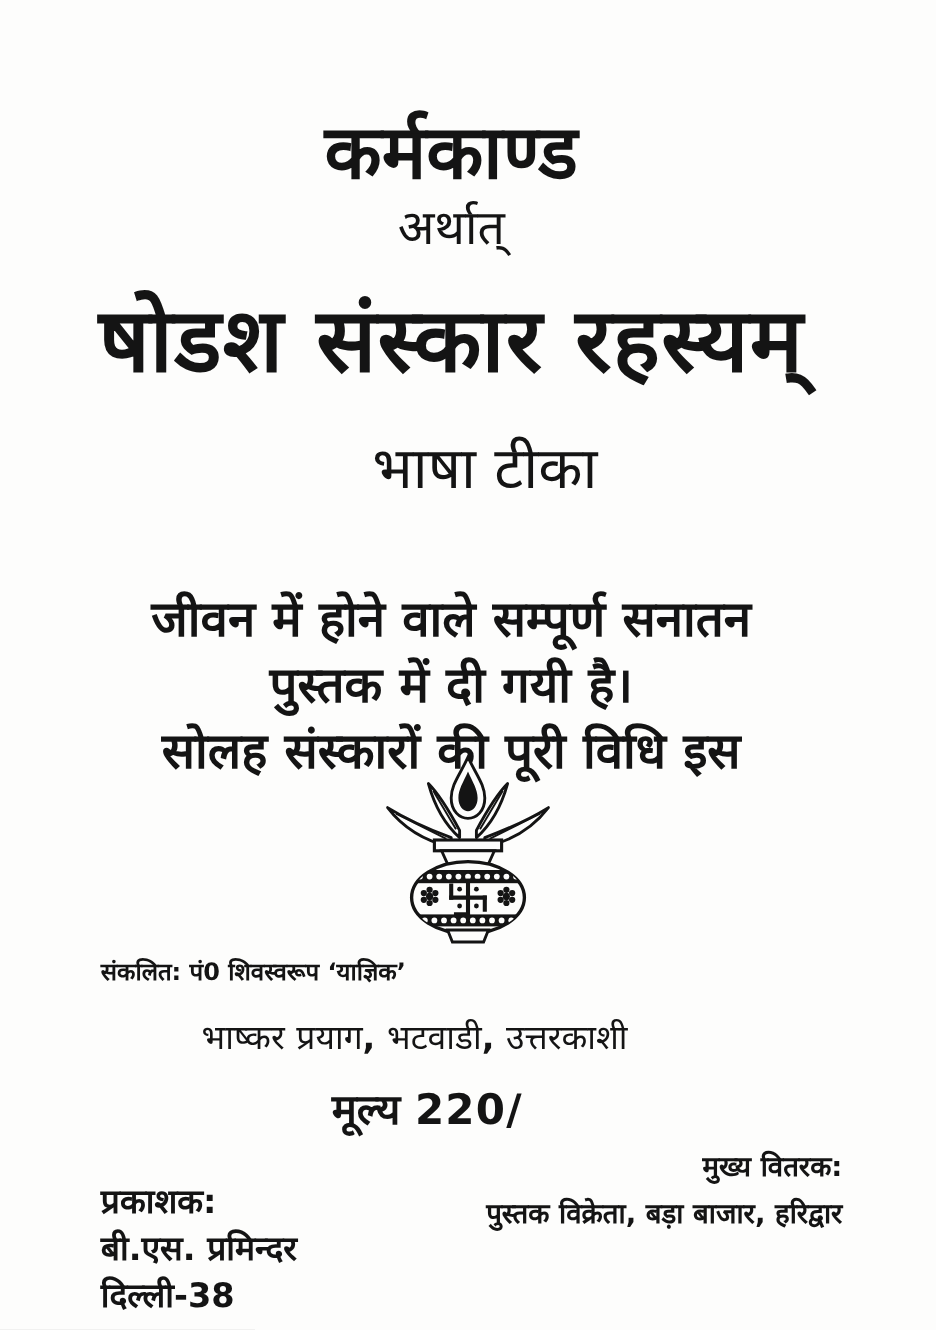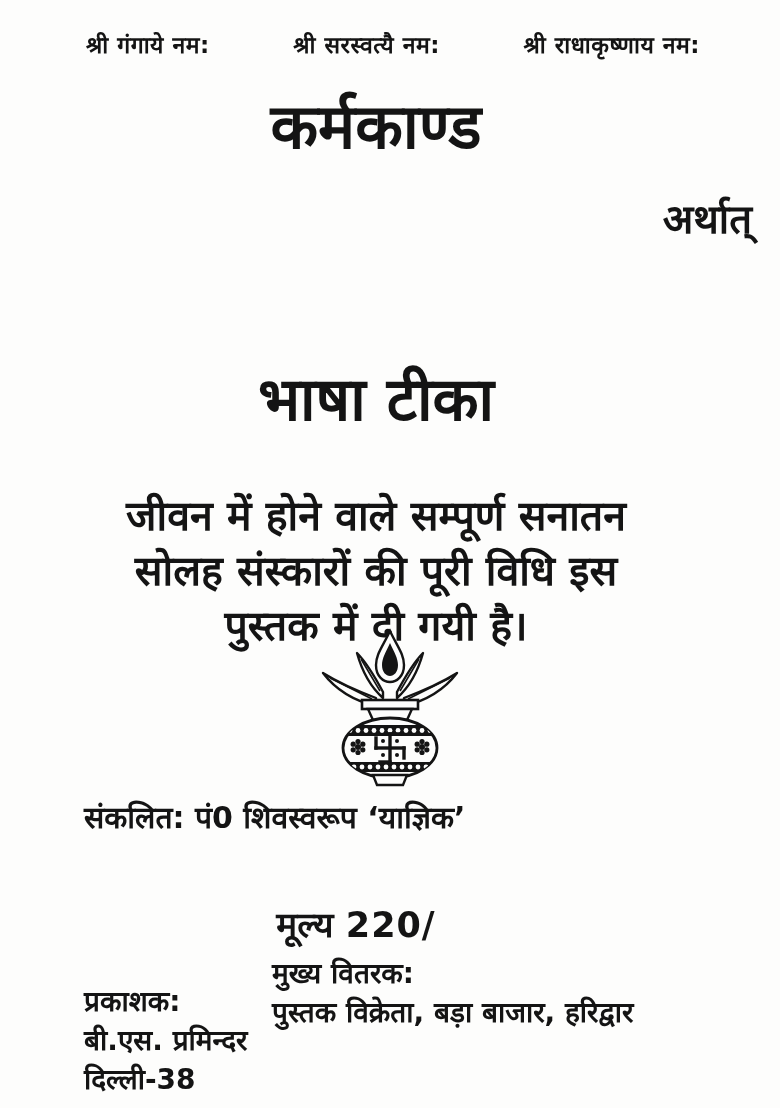--- a/index.html
+++ b/index.html
@@ -15,66 +15,62 @@
   .abs{position:absolute;left:0;width:752px;}
 
   
   .invocations{
     top:28px;left:86px;width:614px;
     display:flex;justify-content:space-between;
     font-size:23px;font-weight:600;letter-spacing:.5px;
   }
 
   .series-title{top:82px;text-align:center;font-size:62px;font-weight:800;}
-  .connector{top:190px;text-align:right;font-size:40px;font-weight:700;}
+  .connector{top:160px;text-align:center;font-size:40px;font-weight:400;}
   .main-title{
     top:230px;text-align:center;
     font-size:74px;font-weight:900;letter-spacing:1px;
     white-space:nowrap;
   }
-  .subtitle{top:356px;text-align:center;font-size:60px;font-weight:700;}
+  .subtitle{top:356px;text-align:center;font-size:48px;font-weight:400;padding-left:28px;}
 
   .description{
     top:448px;text-align:center;
     font-size:41px;font-weight:650;line-height:55px;margin-top:41px;
   }
 
   .kalash-wrap{top:628px;left:50%;transform:translateX(-50%);width:160px;height:160px;position:absolute;}
   .kalash-wrap svg{display:block;width:160px;height:160px;}
 
-  .compiler-line{top:796px;left:84px;width:660px;font-size:30px;font-weight:750;position:absolute;}
+  .compiler-line{top:796px;left:84px;width:660px;font-size:20px;font-weight:750;position:absolute;}
   .compiler-address{top:844px;left:168px;width:560px;font-size:28px;font-weight:550;position:absolute;}
 
   .price-line{top:900px;text-align:center;font-size:35px;font-weight:800;transform:translateX(-20px);}
   .price-line .price-value{font-family:"DejaVu Sans","Liberation Sans",sans-serif;letter-spacing:1px;}
 
   .publisher-block{top:982px;left:84px;width:300px;position:absolute;
     font-size:28px;font-weight:750;line-height:39px;}
-  .distributor-block{top:954px;right:78px;width:430px;position:absolute;text-align:left;
-    font-size:28px;font-weight:750;line-height:39px;}
+  .distributor-block{top:954px;right:78px;width:430px;position:absolute;text-align:right;
+    font-size:23px;font-weight:750;line-height:39px;}
 </style>
 </head>
 <body>
 
 <div class="page">
 
-  <div class="abs invocations">
-    <span>श्री गंगाये नम:</span>
-    <span>श्री सरस्वत्यै नम:</span>
-    <span>श्री राधाकृष्णाय नम:</span>
-  </div>
 
   <div class="abs series-title">कर्मकाण्ड</div>
   <div class="abs connector">अर्थात्</div>
+  <div class="abs main-title">षोडश संस्कार रहस्यम्</div>
   <div class="abs subtitle">भाषा टीका</div>
 
   <div class="abs description">
     <div>जीवन में होने वाले सम्पूर्ण सनातन</div>
+    <div>पुस्तक में दी गयी है।</div>
     <div>सोलह संस्कारों की पूरी विधि इस</div>
-    <div>पुस्तक में दी गयी है।</div>
   </div>
 
   <div class="kalash-wrap">
     <svg viewBox="0 0 160 160" xmlns="http://www.w3.org/2000/svg">
 
       <g fill="#fdfdfc" stroke="#141414" stroke-width="2.4" stroke-linejoin="round">
         <path d="M66,70 Q34,58 13,45 Q32,70 66,78 Z"></path>
         <path d="M94,70 Q126,58 147,45 Q128,70 94,78 Z"></path>
         <path d="M73,64 Q58,36 47,25 Q55,54 73,70 Z"></path>
         <path d="M87,64 Q102,36 113,25 Q105,54 87,70 Z"></path>
@@ -167,20 +163,21 @@
       </g>
 
       <path d="M63,147 L97,147 L93,157 L67,157 Z" fill="#fdfdfc" stroke="#141414" stroke-width="2.4"></path>
     </svg>
   </div>
 
   <div class="compiler-line">
     <span>संकलित:</span>
     <span>पं0 शिवस्वरूप ‘याज्ञिक’</span>
   </div>
+  <div class="compiler-address">भाष्कर प्रयाग, भटवाडी, उत्तरकाशी</div>
 
   <div class="abs price-line">
     <span>मूल्य</span>
     <span class="price-value">220/</span>
   </div>
 
   <div class="publisher-block">
     <div>प्रकाशक:</div>
     <div>बी.एस. प्रमिन्दर</div>
     <div>दिल्ली-38</div>

